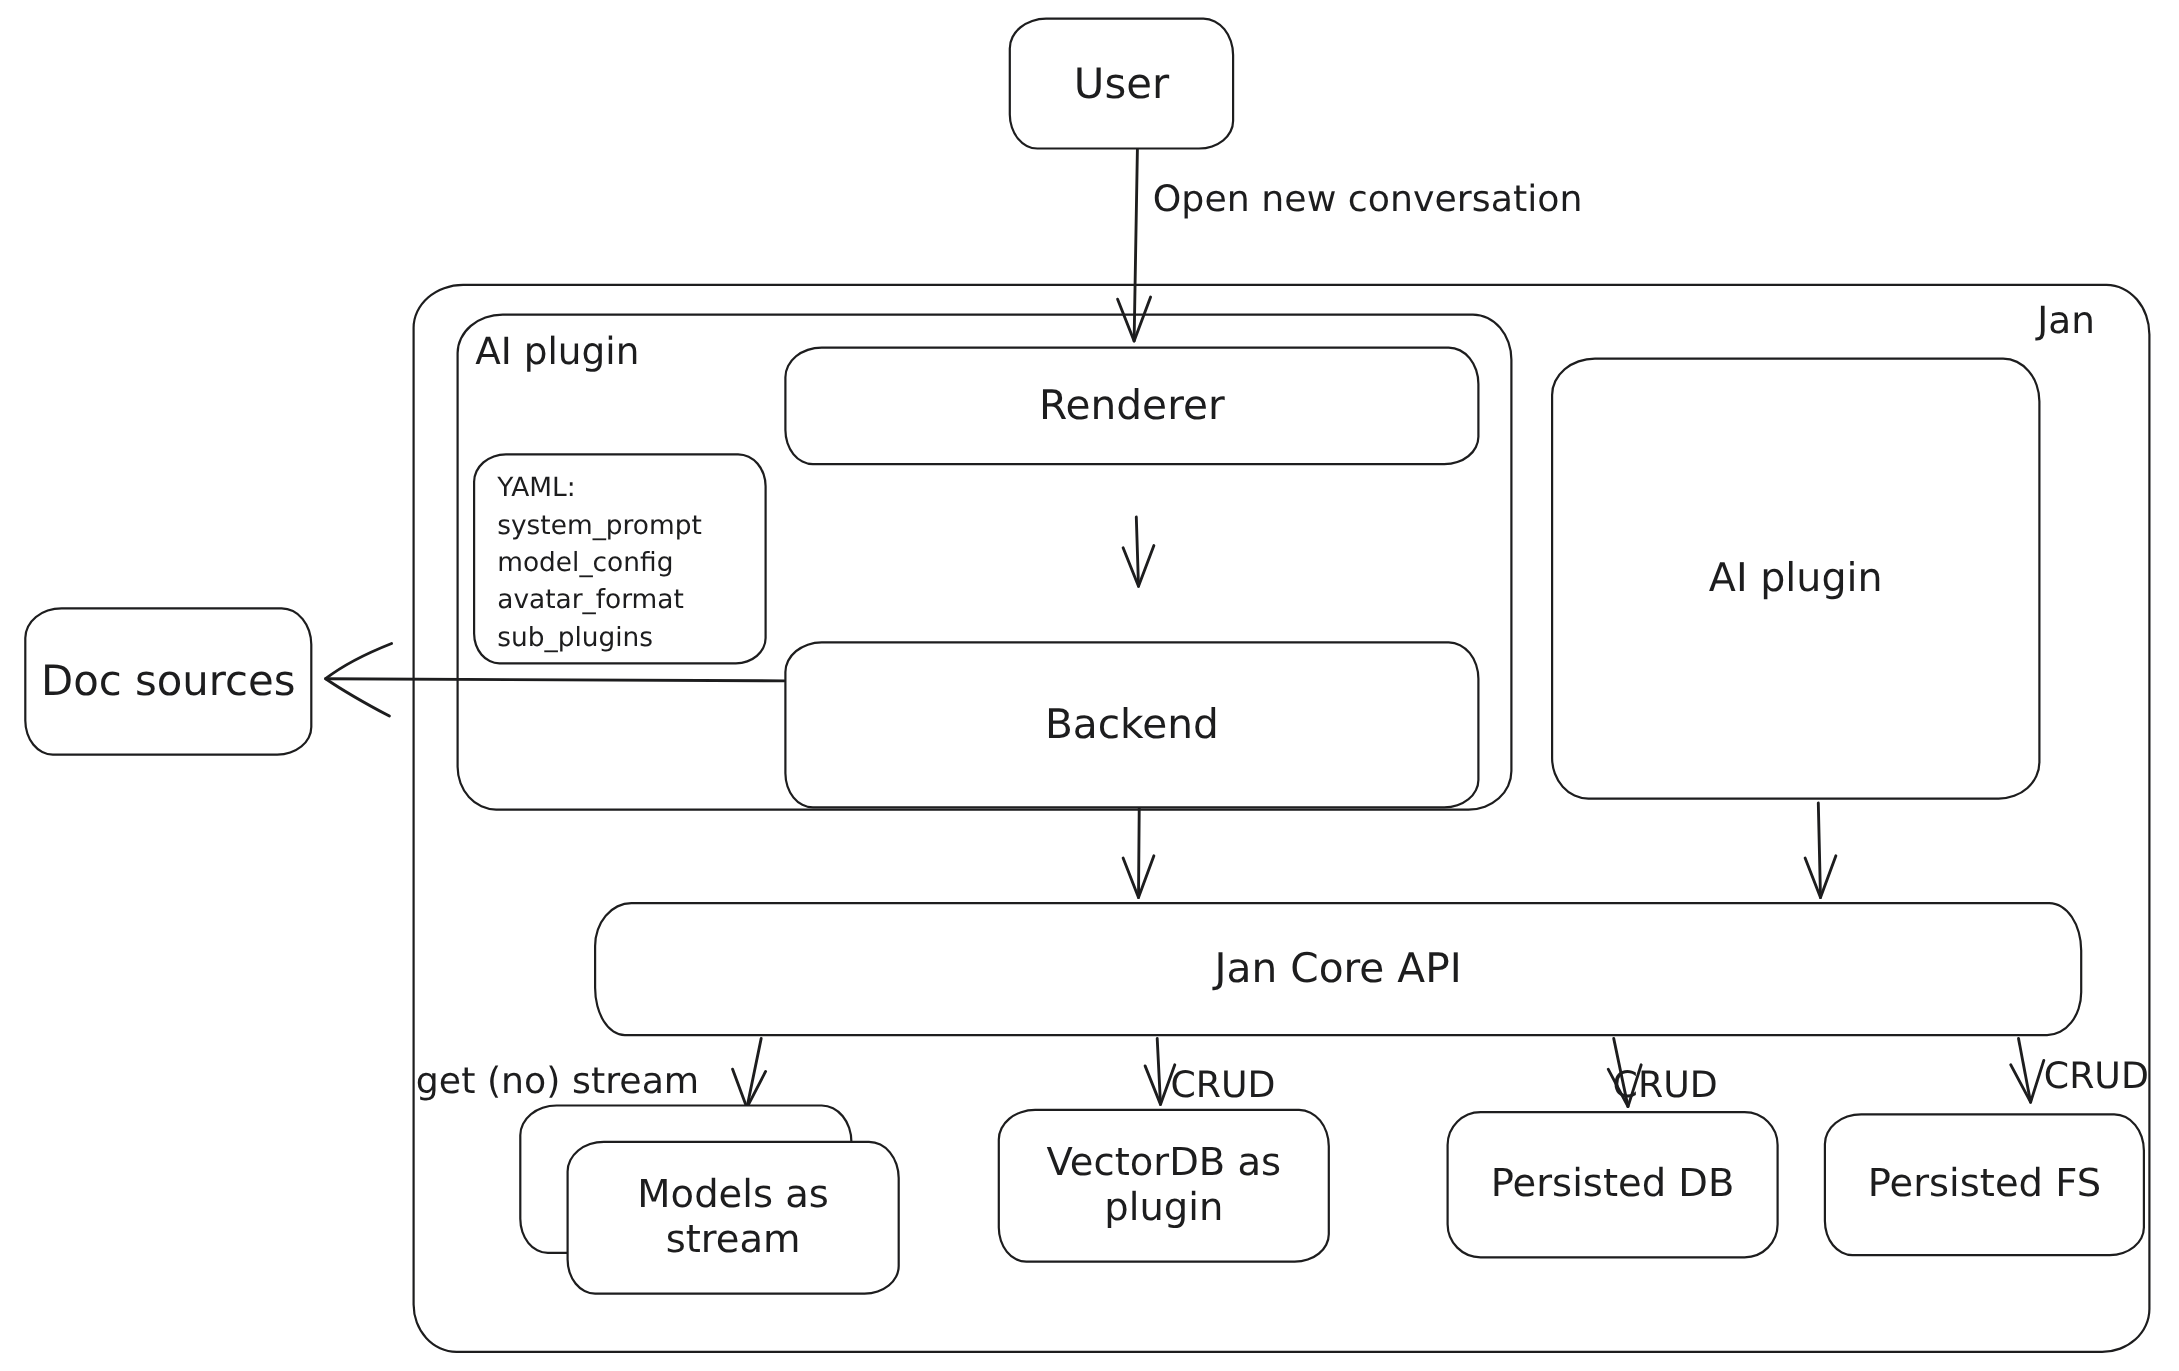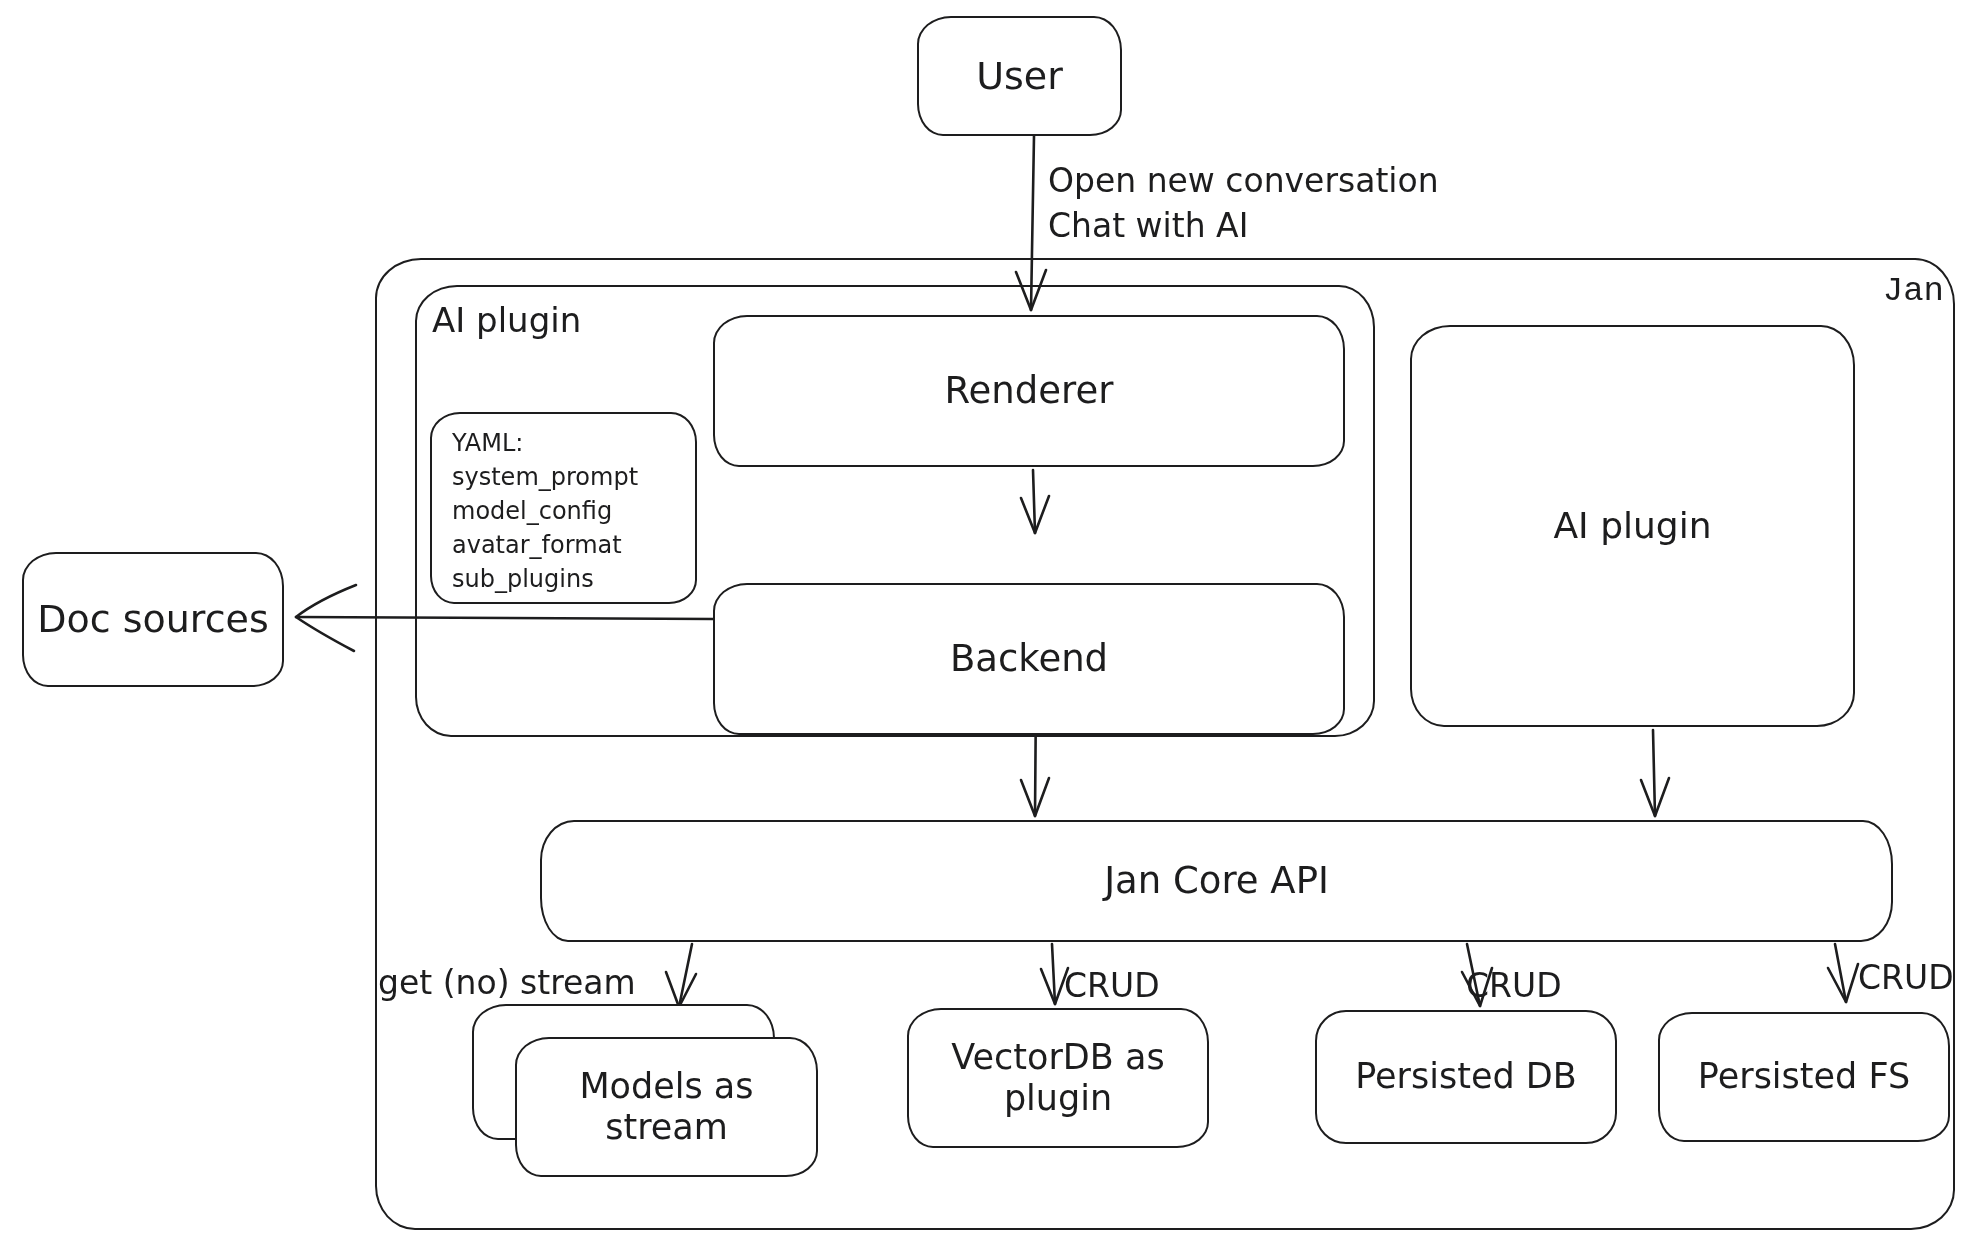--- a/index.html
+++ b/index.html
@@ -64,34 +64,34 @@
       <path d="M1467 944 L1480 1006"></path>
       <path d="M1462 972 L1480 1006 M1492 968 L1480 1006"></path>
     </g>
     <g>
       <path d="M1835 944 L1846 1002"></path>
       <path d="M1828 968 L1846 1002 M1858 964 L1846 1002"></path>
     </g>
   </svg>
 
   <div class="node container-box" style="left:375px; top:258px; width:1580px; height:972px; border-radius:46px 40px 44px 40px / 40px 46px 40px 44px;"></div>
-  <div class="label-abs" style="left:1852px; top:272px; width:92px; text-align:right; font-size:34px;font-family:Liberation Mono, monospace;">Jan</div>
+  <div class="label-abs" style="left:1852px; top:272px; width:92px; text-align:left; font-size:34px;">Jan</div>
 
   <div class="node container-box" style="left:415px; top:285px; width:960px; height:452px; border-radius:42px 36px 40px 36px / 36px 42px 36px 40px;"></div>
   <div class="label-abs" style="left:432px; top:300px; font-size:34px;">AI plugin</div>
 
   <div class="node yaml-note" style="left:430px; top:412px; width:267px; height:192px; font-size:24px; line-height:34px; border-radius:30px 26px 28px 24px / 26px 30px 24px 28px;">
     <span>YAML:</span>
     <span>system_prompt</span>
     <span>model_config</span>
     <span>avatar_format</span>
     <span>sub_plugins</span>
   </div>
 
-  <div class="node" style="left:713px; top:315px; width:632px; height:152px; font-size:37px;">
+  <div class="node" style="left:713px; top:315px; width:632px; height:108px; font-size:37px;">
     <span>Renderer</span>
   </div>
 
   <div class="node" style="left:713px; top:537px; width:632px; height:152px; font-size:37px;margin-top:46px;">
     <span>Backend</span>
   </div>
 
   <div class="node" style="left:1410px; top:325px; width:445px; height:402px; font-size:36px; border-radius:40px 34px 38px 34px / 34px 40px 34px 38px;">
     <span>AI plugin</span>
   </div>
@@ -120,21 +120,20 @@
   <div class="node" style="left:1658px; top:1012px; width:292px; height:130px; font-size:35px;">
     <span>Persisted FS</span>
   </div>
 
   <div class="node" style="left:917px; top:16px; width:205px; height:120px; font-size:38px;">
     <span>User</span>
   </div>
 
   <div class="edge-label" style="left:1048px; top:158px; font-size:33px; line-height:45px; white-space:normal; width:420px;">
     <div>Open new conversation</div>
-    <div>Chat with AI</div>
   </div>
 
   <div class="edge-label" style="left:378px; top:943px; font-size:33px;margin-top:20px;">get (no) stream</div>
 
   <div class="edge-label" style="left:1064px; top:966px; font-size:33px;">CRUD</div>
 
   <div class="edge-label" style="left:1466px; top:966px; font-size:33px;">CRUD</div>
 
   <div class="edge-label" style="left:1858px; top:958px; font-size:33px;">CRUD</div>
 

